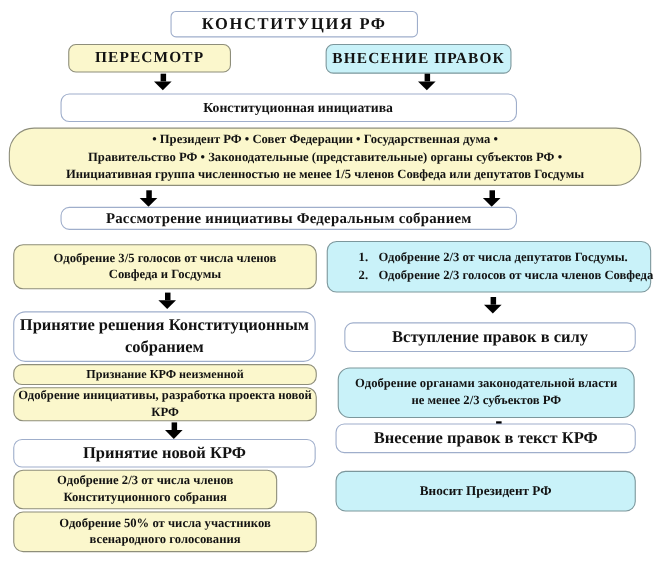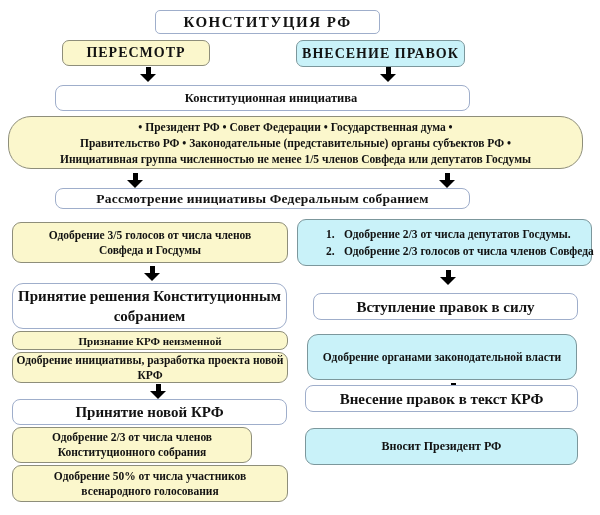--- a/index.html
+++ b/index.html
@@ -152,20 +152,21 @@
     <div class="line">Признание КРФ неизменной</div>
   </div>
 
   <div class="box yellow fs-small" style="left:12px;top:352px;width:276px;height:31px;">
     <div class="line">Одобрение инициативы, разработка проекта новой</div>
     <div class="line">КРФ</div>
   </div>
 
   <div class="box cyan fs-small" style="left:307px;top:334px;width:270px;height:46px;border-radius:11px;">
     <div class="line">Одобрение органами законодательной власти</div>
+    <div class="line">не менее 2/3 субъектов РФ</div>
   </div>
 
   <div class="arrow" style="left:150px;top:384px;">
     <div class="stem"></div>
     <div class="head"></div>
   </div>
   <div class="arrow" style="left:445px;top:383px;">
     <div class="stem"></div>
     <div class="head"></div>
   </div>

